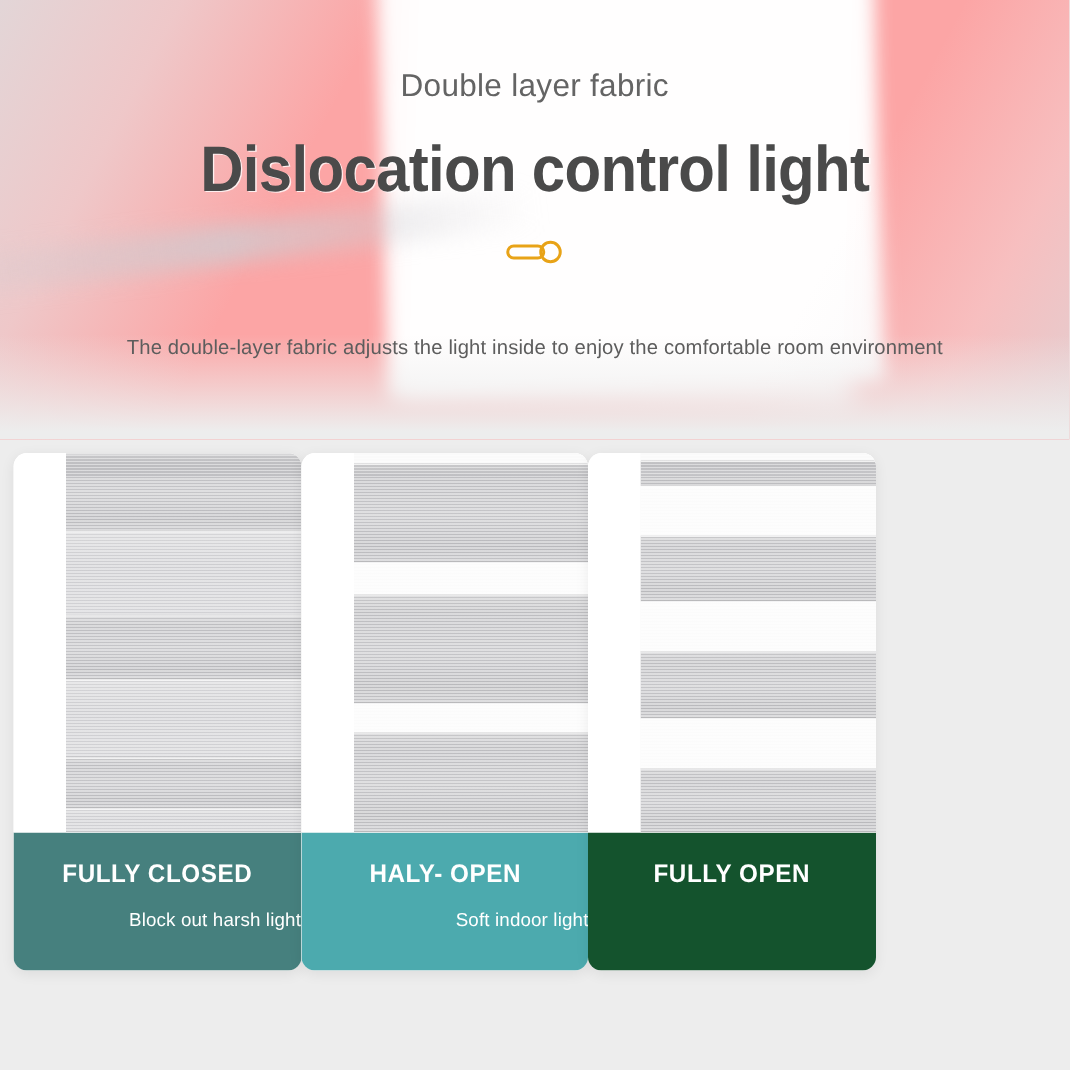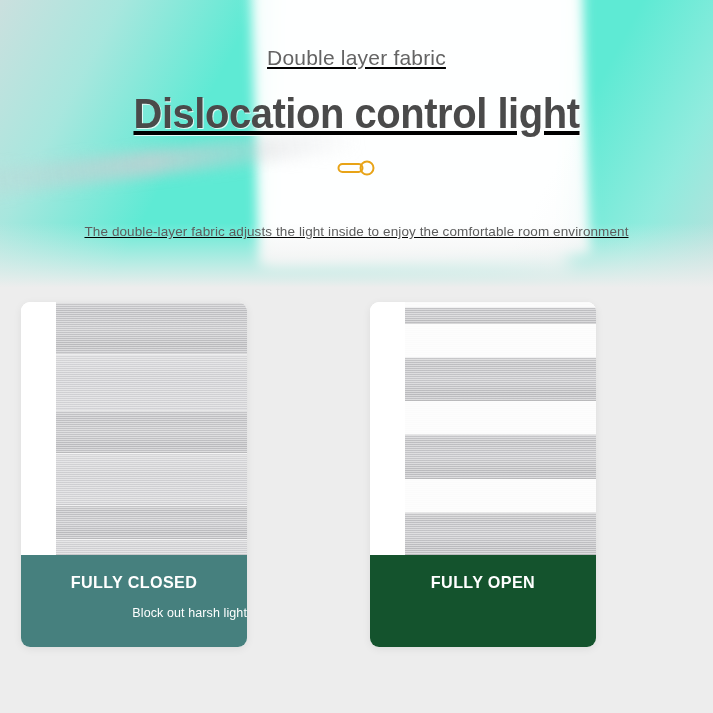--- a/index.html
+++ b/index.html
@@ -105,21 +105,21 @@
   .lede {
     margin-top:46px;
     font-size:13.5px;
     color:#5d5d5d;
     letter-spacing:0.1px;
   }
 
   
   .cards {
     position:absolute;
-    left:12px; top:302px;
+    left:0; top:302px;
     width:593px; height:345px;
     display:flex;
     justify-content:space-between;
     padding:0 9px;
   }
 
   .card {
     position:relative;
     width:226px;
     height:345px;
@@ -191,21 +191,21 @@
     font-weight:400;
     letter-spacing:0.1px;
     text-align:right;
   }
 </style>
 </head>
 <body>
 
 <div class="page" style="background: rgb(237, 237, 237);">
 
-  <section class="hero" style="background: #5eead4; text-decoration: underline;">
+  <section class="hero" style="background: #fca5a5;">
     <div class="hero-pane-a"></div>
     <div class="hero-pane-b"></div>
     <div class="hero-light"></div>
     <div class="hero-streak"></div>
 
     <div class="hero-inner">
       <div class="eyebrow" style="color: rgb(100, 100, 100);">Double layer fabric</div>
       <h1 class="headline" style="color: rgb(74, 74, 74);">Dislocation control light</h1>
 
       <div class="divider-wrap">
@@ -233,20 +233,35 @@
             <div class="slat" style="top: 203px; height: 34px;"></div>
             <div class="slat alt" style="top: 237px; height: 16px;"></div>
           </div>
       </div>
       <div class="caption" id="caption-0" style="background: rgb(70, 128, 126);">
         <div class="caption-title">FULLY CLOSED</div>
         <div class="caption-sub">Block out harsh light</div>
       </div>
     </article>
 
+    <article class="card card-half">
+      <div class="blind-area">
+        <div class="blind-panel" id="blind-1">
+            <div class="slat" style="top: 7px; height: 66px;"></div>
+            <div class="gap" style="top: 73px; height: 21px;"></div>
+            <div class="slat" style="top: 94px; height: 73px;"></div>
+            <div class="gap" style="top: 167px; height: 19px;"></div>
+            <div class="slat" style="top: 186px; height: 67px;"></div>
+          </div>
+      </div>
+      <div class="caption" id="caption-1" style="background: rgb(76, 170, 174);">
+        <div class="caption-title">HALY- OPEN</div>
+        <div class="caption-sub">Soft indoor light</div>
+      </div>
+    </article>
 
     <article class="card card-open">
       <div class="blind-area">
         <div class="blind-panel" id="blind-2">
             <div class="slat" style="top: 5px; height: 17px;"></div>
             <div class="gap" style="top: 22px; height: 33px;"></div>
             <div class="slat" style="top: 55px; height: 44px;"></div>
             <div class="gap" style="top: 99px; height: 33px;"></div>
             <div class="slat" style="top: 132px; height: 45px;"></div>
             <div class="gap" style="top: 177px; height: 33px;"></div>

